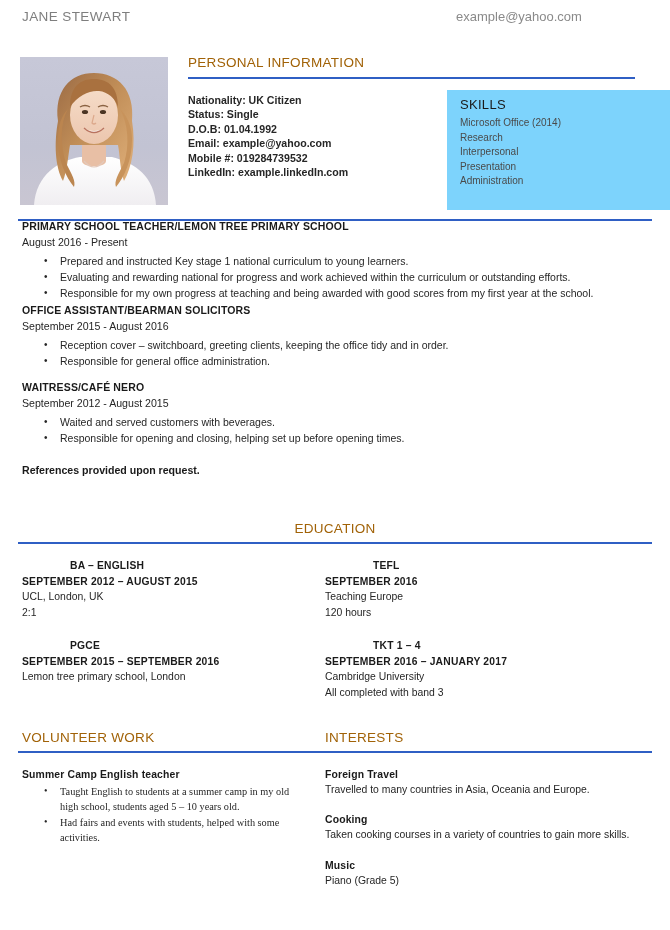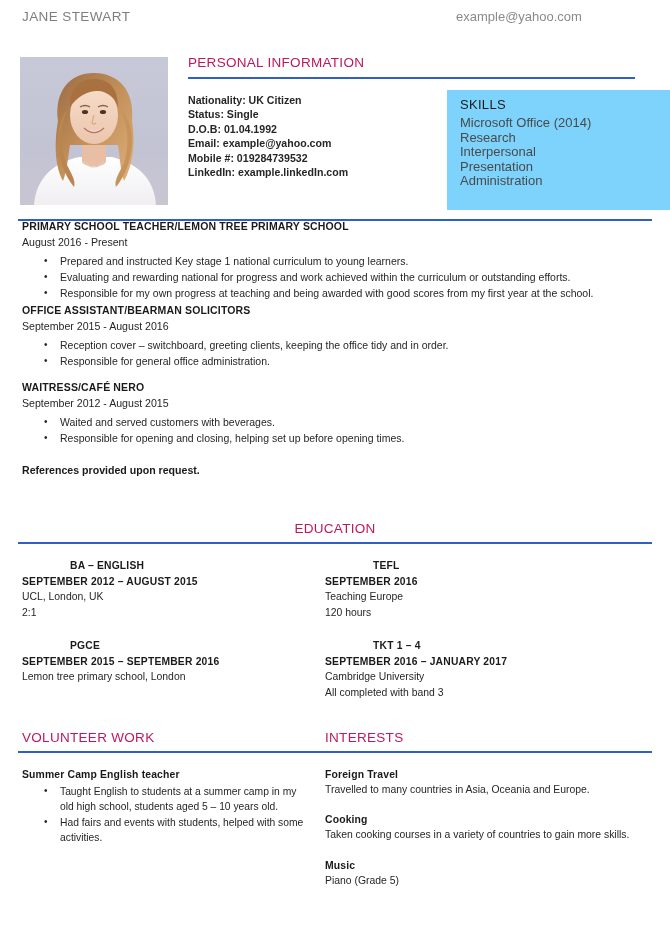--- a/index.html
+++ b/index.html
@@ -49,21 +49,21 @@
     overflow: hidden;
     background: #c3c4d4;
   }
   .photo svg { display: block; width: 148px; height: 148px; }
 
   
   .sec-head {
     position: absolute;
     font-size: 13.5px;
     letter-spacing: 0.3px;
-    color: #be185d;
+    color: #a16207;
     white-space: nowrap;
   }
   .rule {
     position: absolute;
     height: 2px;
     background: #2f5fc4;
   }
 
   
   .pi-head { left: 188px; top: 55px; }
@@ -88,21 +88,21 @@
   .skills-title {
     position: absolute;
     left: 13px; top: 7px;
     font-size: 13px;
     letter-spacing: 0.3px;
     color: #1a1a1a;
   }
   .skills-list {
     position: absolute;
     left: 13px; top: 26px;
-    font-size: 13px;
+    font-size: 10px;
     line-height: 14.6px;
     color: #4a4a4a;
   }
   .skills-list div { white-space: nowrap; }
 
   
   .exp-head { left: 0; top: 199px; width: 670px; text-align: center; }
   .exp-rule { left: 18px; top: 219px; width: 634px; }
   .exp-body {
     position: absolute;
@@ -206,20 +206,21 @@
   .vi-text {
     font-size: 10.4px;
     line-height: 15.4px;
     color: #262626;
   }
   .vi-item { margin-bottom: 15px; }
   ul.vbullets {
     margin: 2px 0 0 0;
     padding: 0 0 0 38px;
     list-style: none;
+    font-family: Liberation Serif, serif;
   }
   ul.vbullets li {
     position: relative;
     font-size: 10.3px;
     line-height: 15.4px;
     color: #262626;
   }
   ul.vbullets li::before {
     content: "\2022";
     position: absolute;

